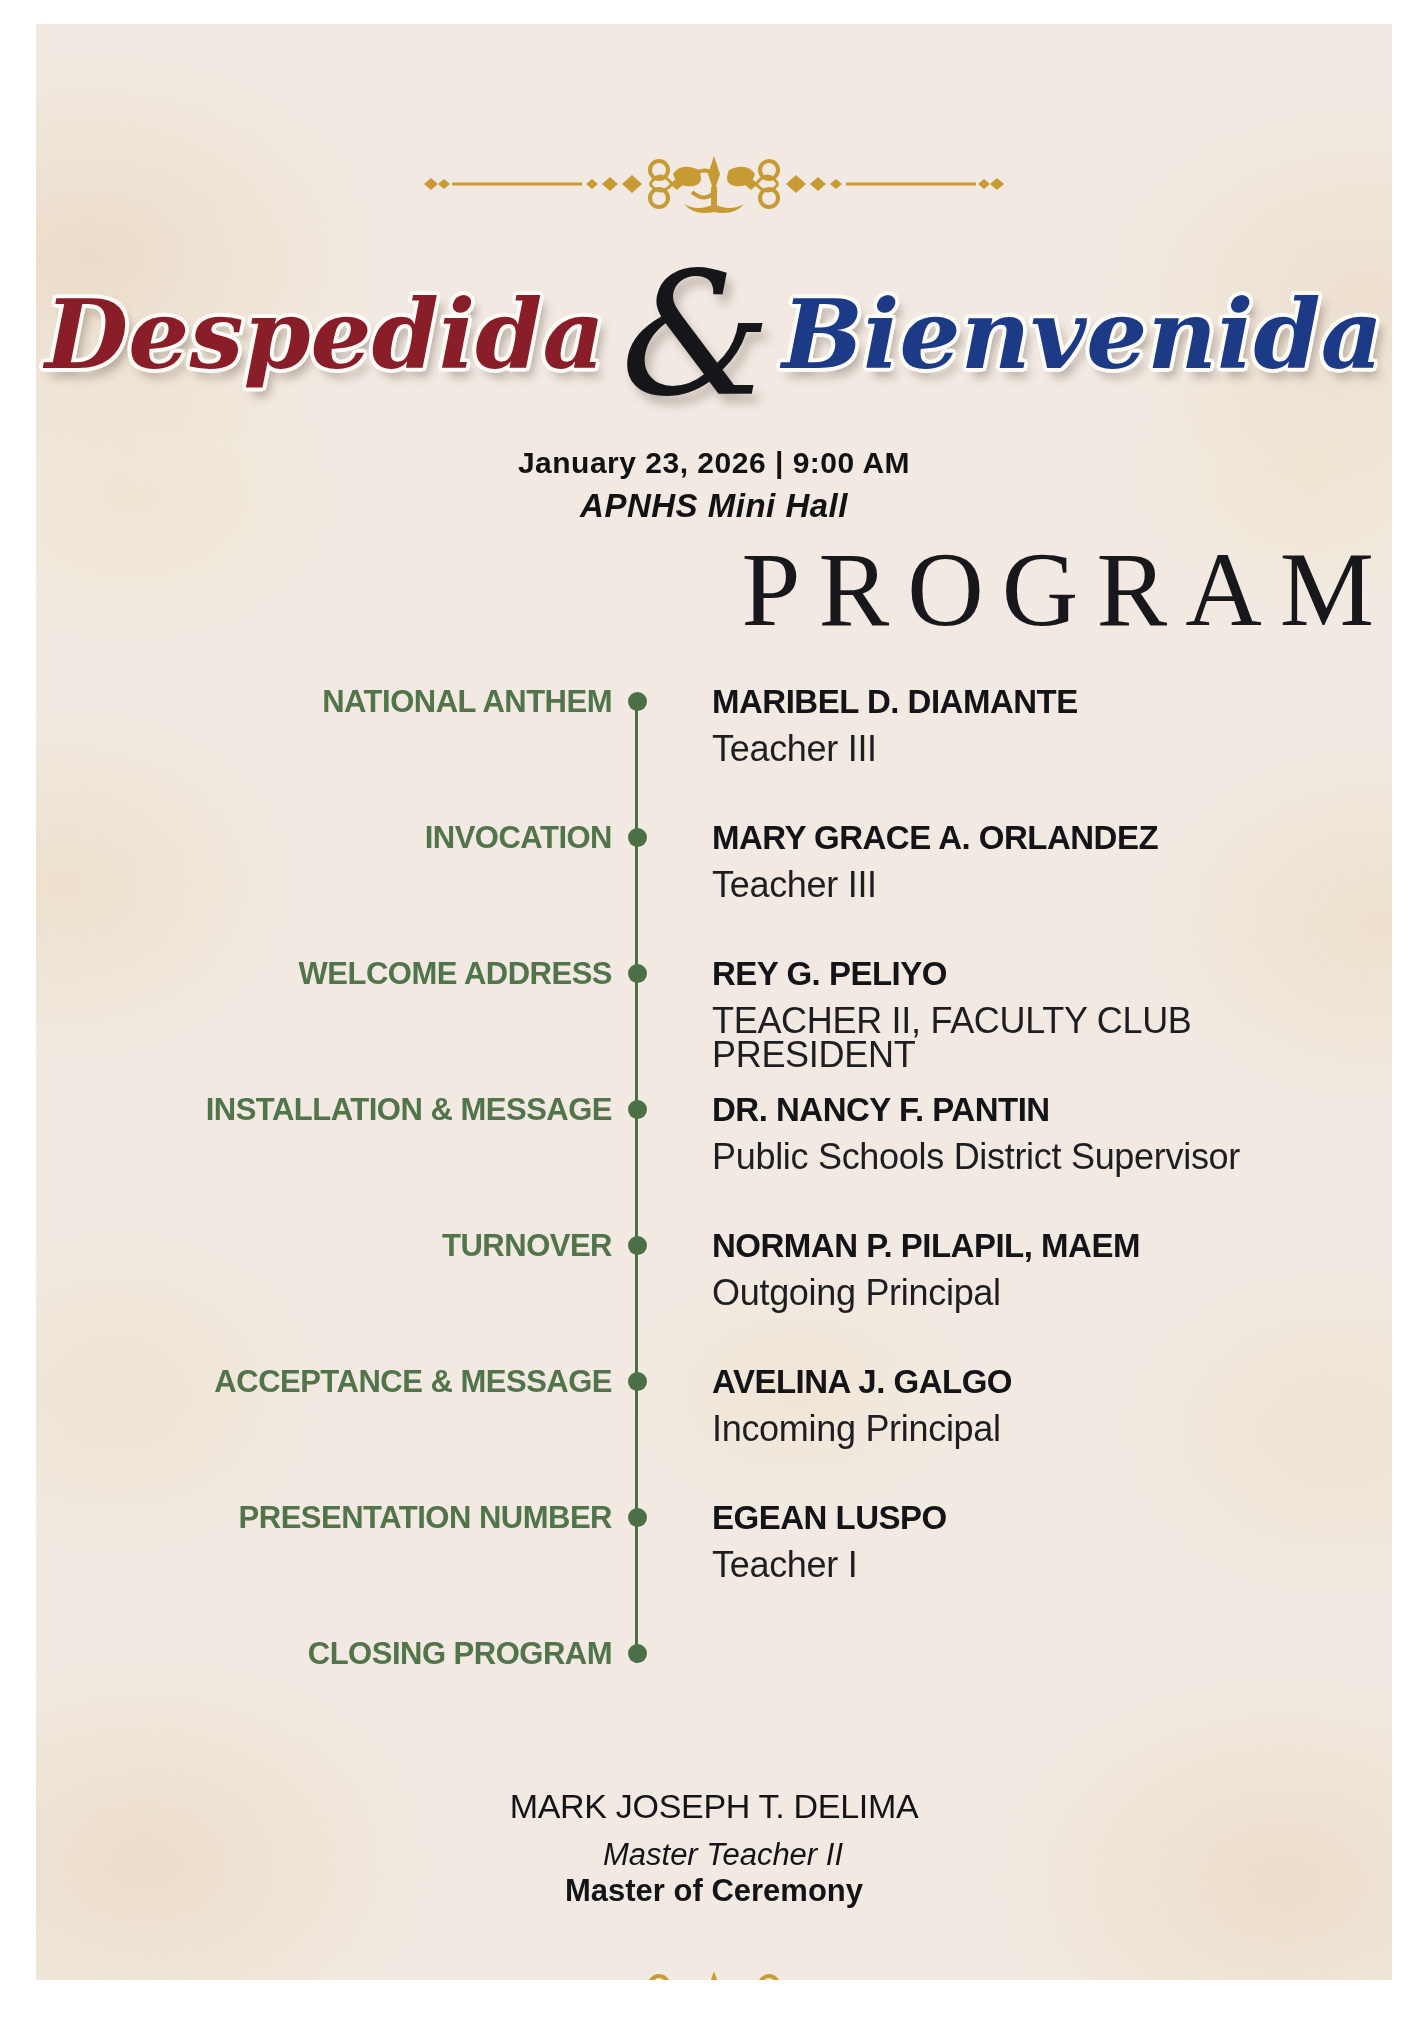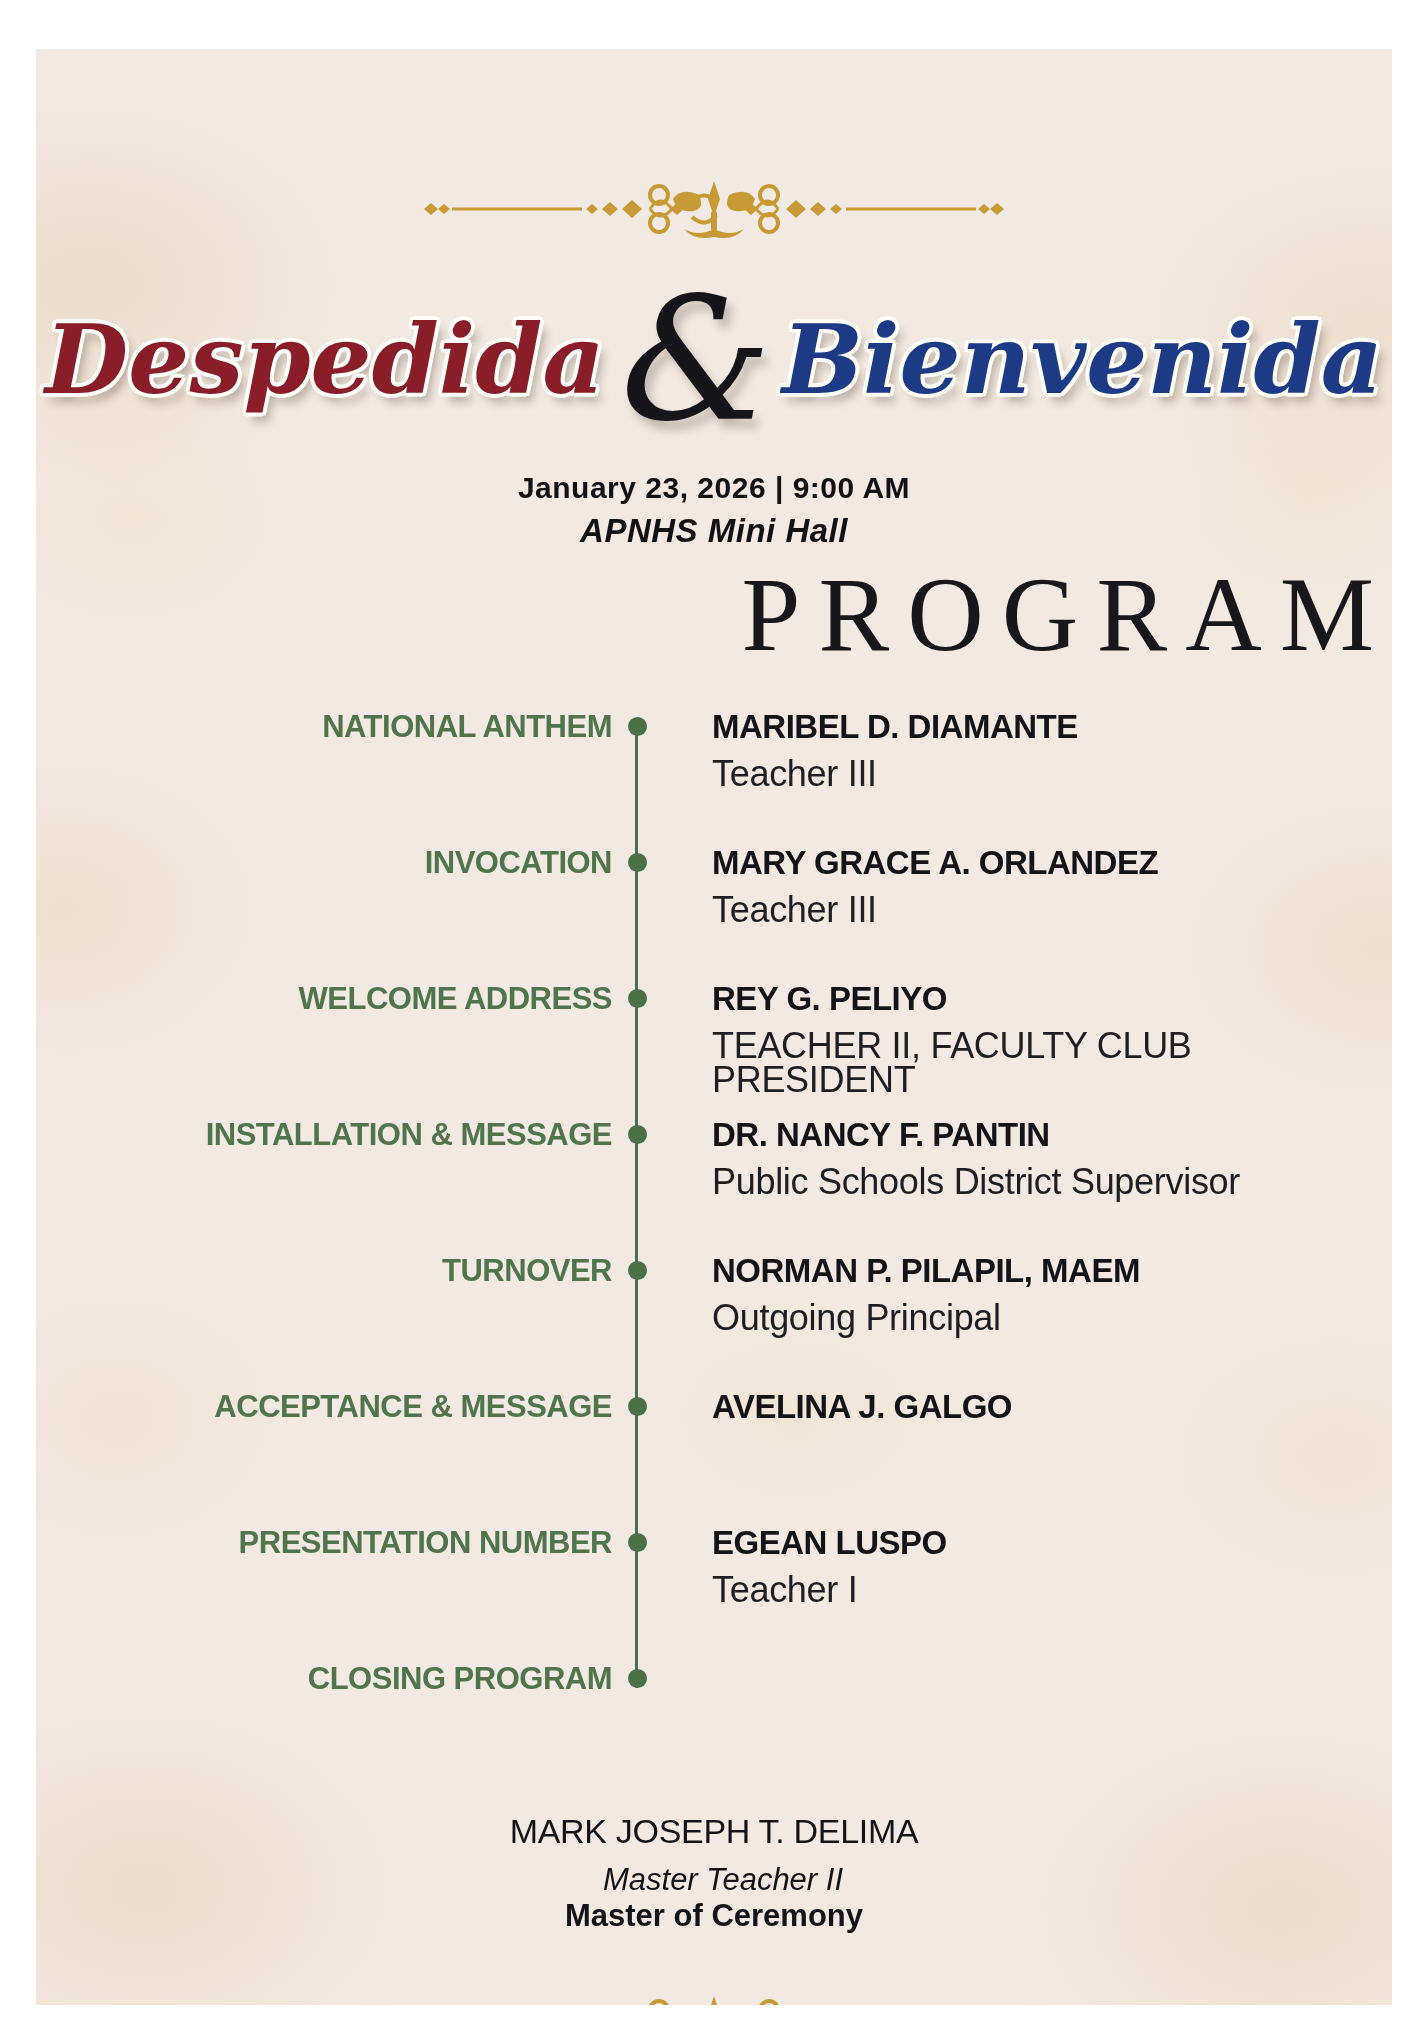--- a/index.html
+++ b/index.html
@@ -1,21 +1,21 @@
 <!DOCTYPE html>
 <html><head>
 <meta charset="utf-8">
 <style>
   html,body{margin:0;padding:0;}
   body{
     width:1428px;height:2028px;background:#ffffff;overflow:hidden;
     font-family:"Liberation Sans",sans-serif;
   }
   .page{
-    position:absolute;left:36px;top:49px;width:1356px;height:1956px;
+    position:absolute;left:36px;top:24px;width:1356px;height:1956px;
     background:
       radial-gradient(ellipse 420px 300px at 4% 12%, rgba(225,203,170,.45), transparent 70%),
       radial-gradient(ellipse 380px 280px at 98% 14%, rgba(228,207,176,.40), transparent 70%),
       radial-gradient(ellipse 300px 220px at 7% 24%, rgba(240,228,206,.7), transparent 70%),
       radial-gradient(ellipse 260px 200px at 94% 23%, rgba(240,228,206,.7), transparent 70%),
       radial-gradient(ellipse 340px 260px at 2% 44%, rgba(233,216,188,.55), transparent 70%),
       radial-gradient(ellipse 340px 260px at 99% 46%, rgba(233,216,188,.55), transparent 70%),
       radial-gradient(ellipse 300px 240px at 6% 70%, rgba(236,221,196,.5), transparent 70%),
       radial-gradient(ellipse 320px 240px at 96% 72%, rgba(236,221,196,.5), transparent 70%),
       radial-gradient(ellipse 420px 300px at 8% 94%, rgba(227,205,172,.45), transparent 70%),
@@ -197,20 +197,21 @@
       </div>
     </div>
 
     <div class="t-row">
       <div class="t-label">ACCEPTANCE &amp; MESSAGE</div>
       <div class="t-dotcol">
         <div class="t-dot"></div>
       </div>
       <div class="t-body">
         <div class="t-name">AVELINA J. GALGO</div>
+        <div class="t-role">Incoming Principal</div>
       </div>
     </div>
 
     <div class="t-row">
       <div class="t-label">PRESENTATION NUMBER</div>
       <div class="t-dotcol">
         <div class="t-dot"></div>
       </div>
       <div class="t-body">
         <div class="t-name">EGEAN LUSPO</div>

